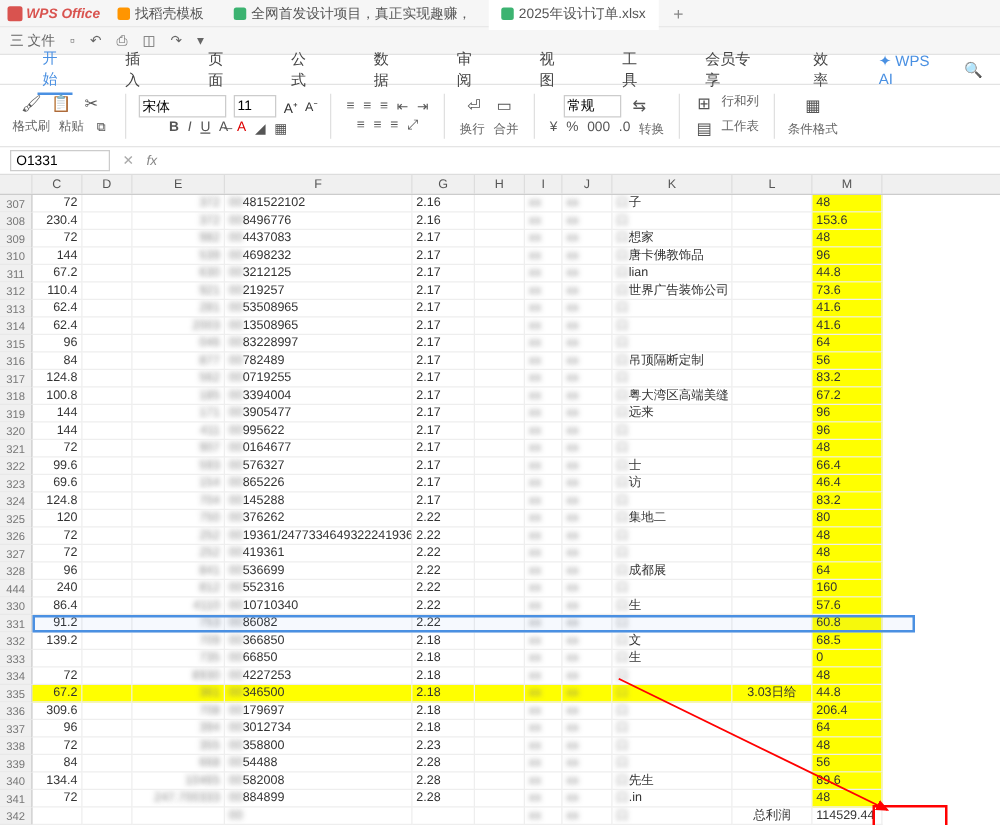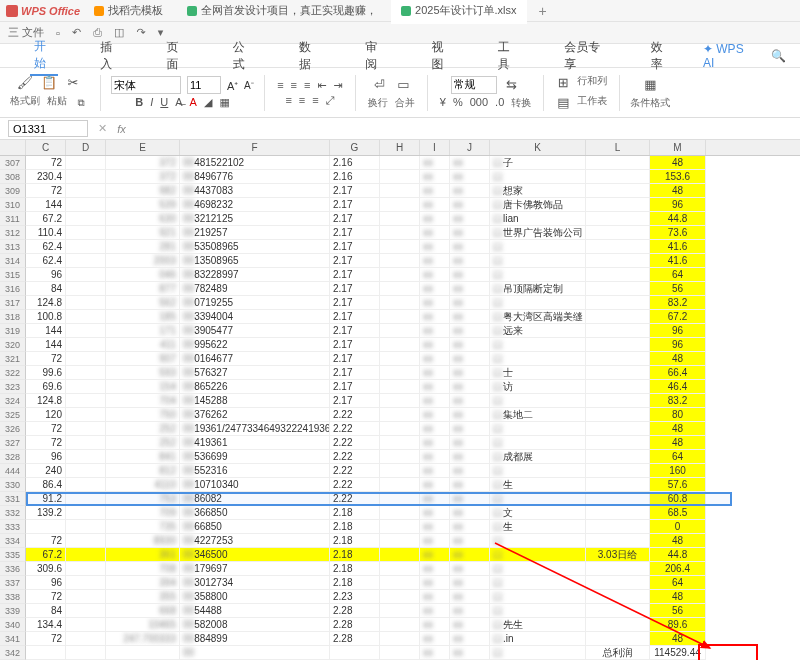--- a/index.html
+++ b/index.html
@@ -50,21 +50,21 @@
   .cc {  width: 40px; text-align: right; }
   .cd { width: 40px; }
   .ce { width: 74px; text-align: right; }
   .cf { width: 150px; }
   .cg { width: 50px; text-align: left; }
   .ch { width: 40px; }
   .ci { width: 30px; }
   .cj { width: 40px; }
   .ck { width: 96px; }
   .cl { width: 64px; text-align: center;}
-  .cm { width: 56px; text-align: center; }
+  .cm { width: 56px; text-align: left; }
   .blur { color: transparent; text-shadow: 0 0 4px rgba(120,120,120,0.9); }
   
   .arrow-svg { position: absolute; pointer-events: none; }
   .redbox { position: absolute; border: 2px solid #f00; pointer-events: none; }
   .bluebox { position: absolute; border: 2px solid #4a90e2; pointer-events: none; background: rgba(74,144,226,0.05); }
 </style>
 </head>
 <body>
 
 <div class="titlebar">

